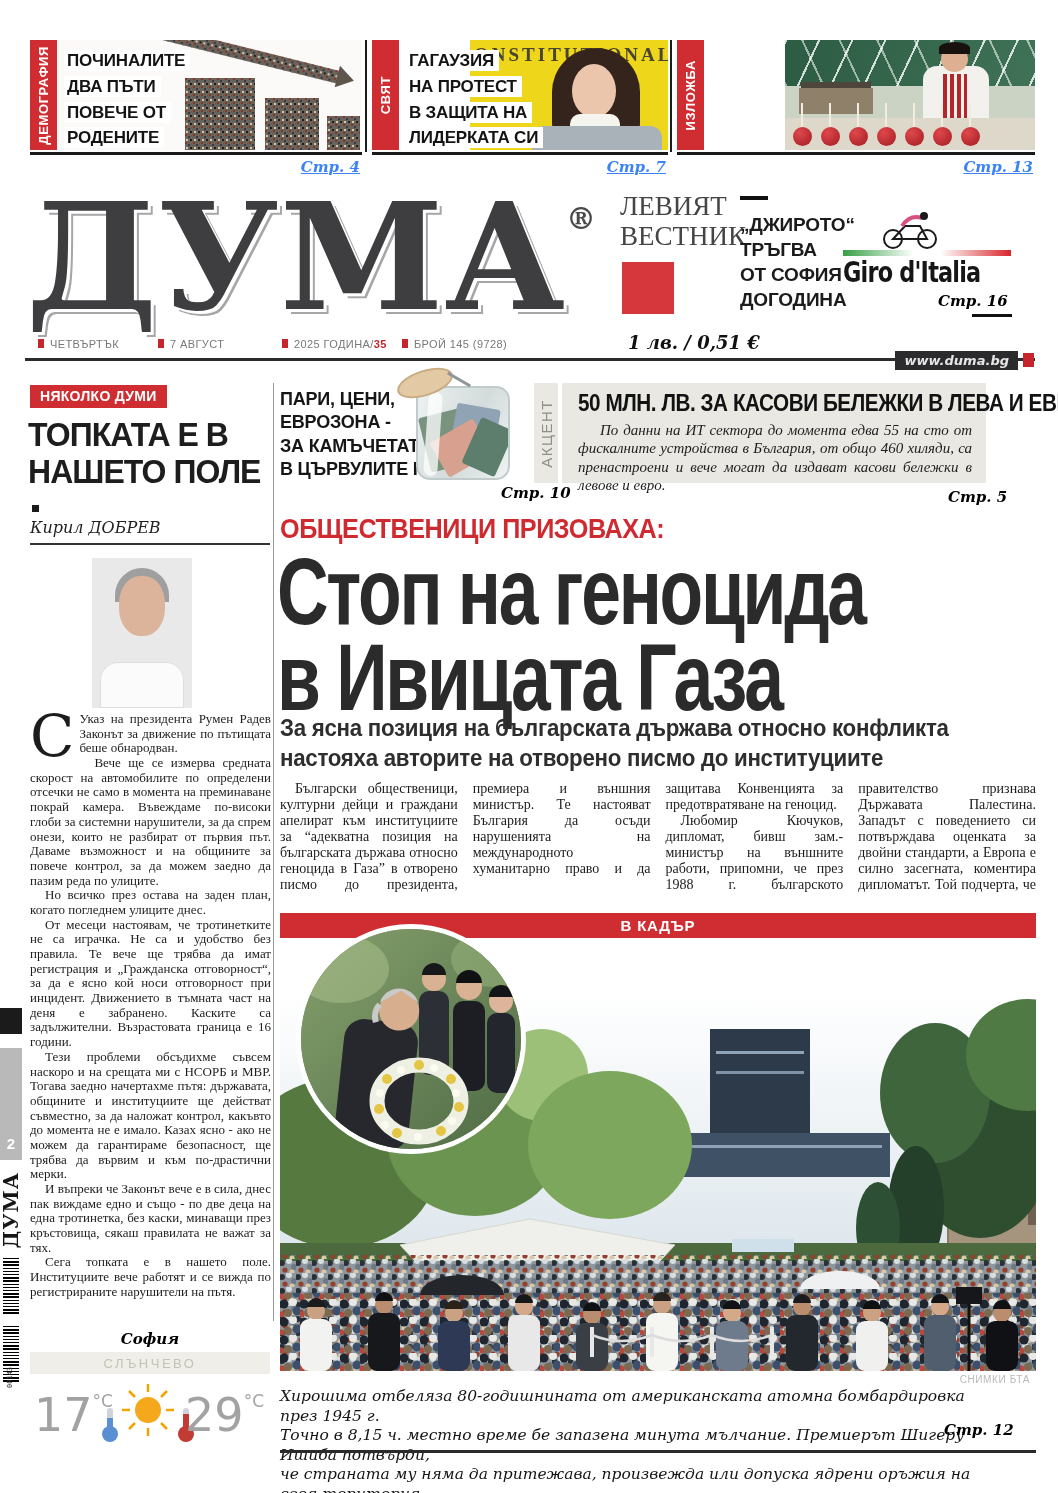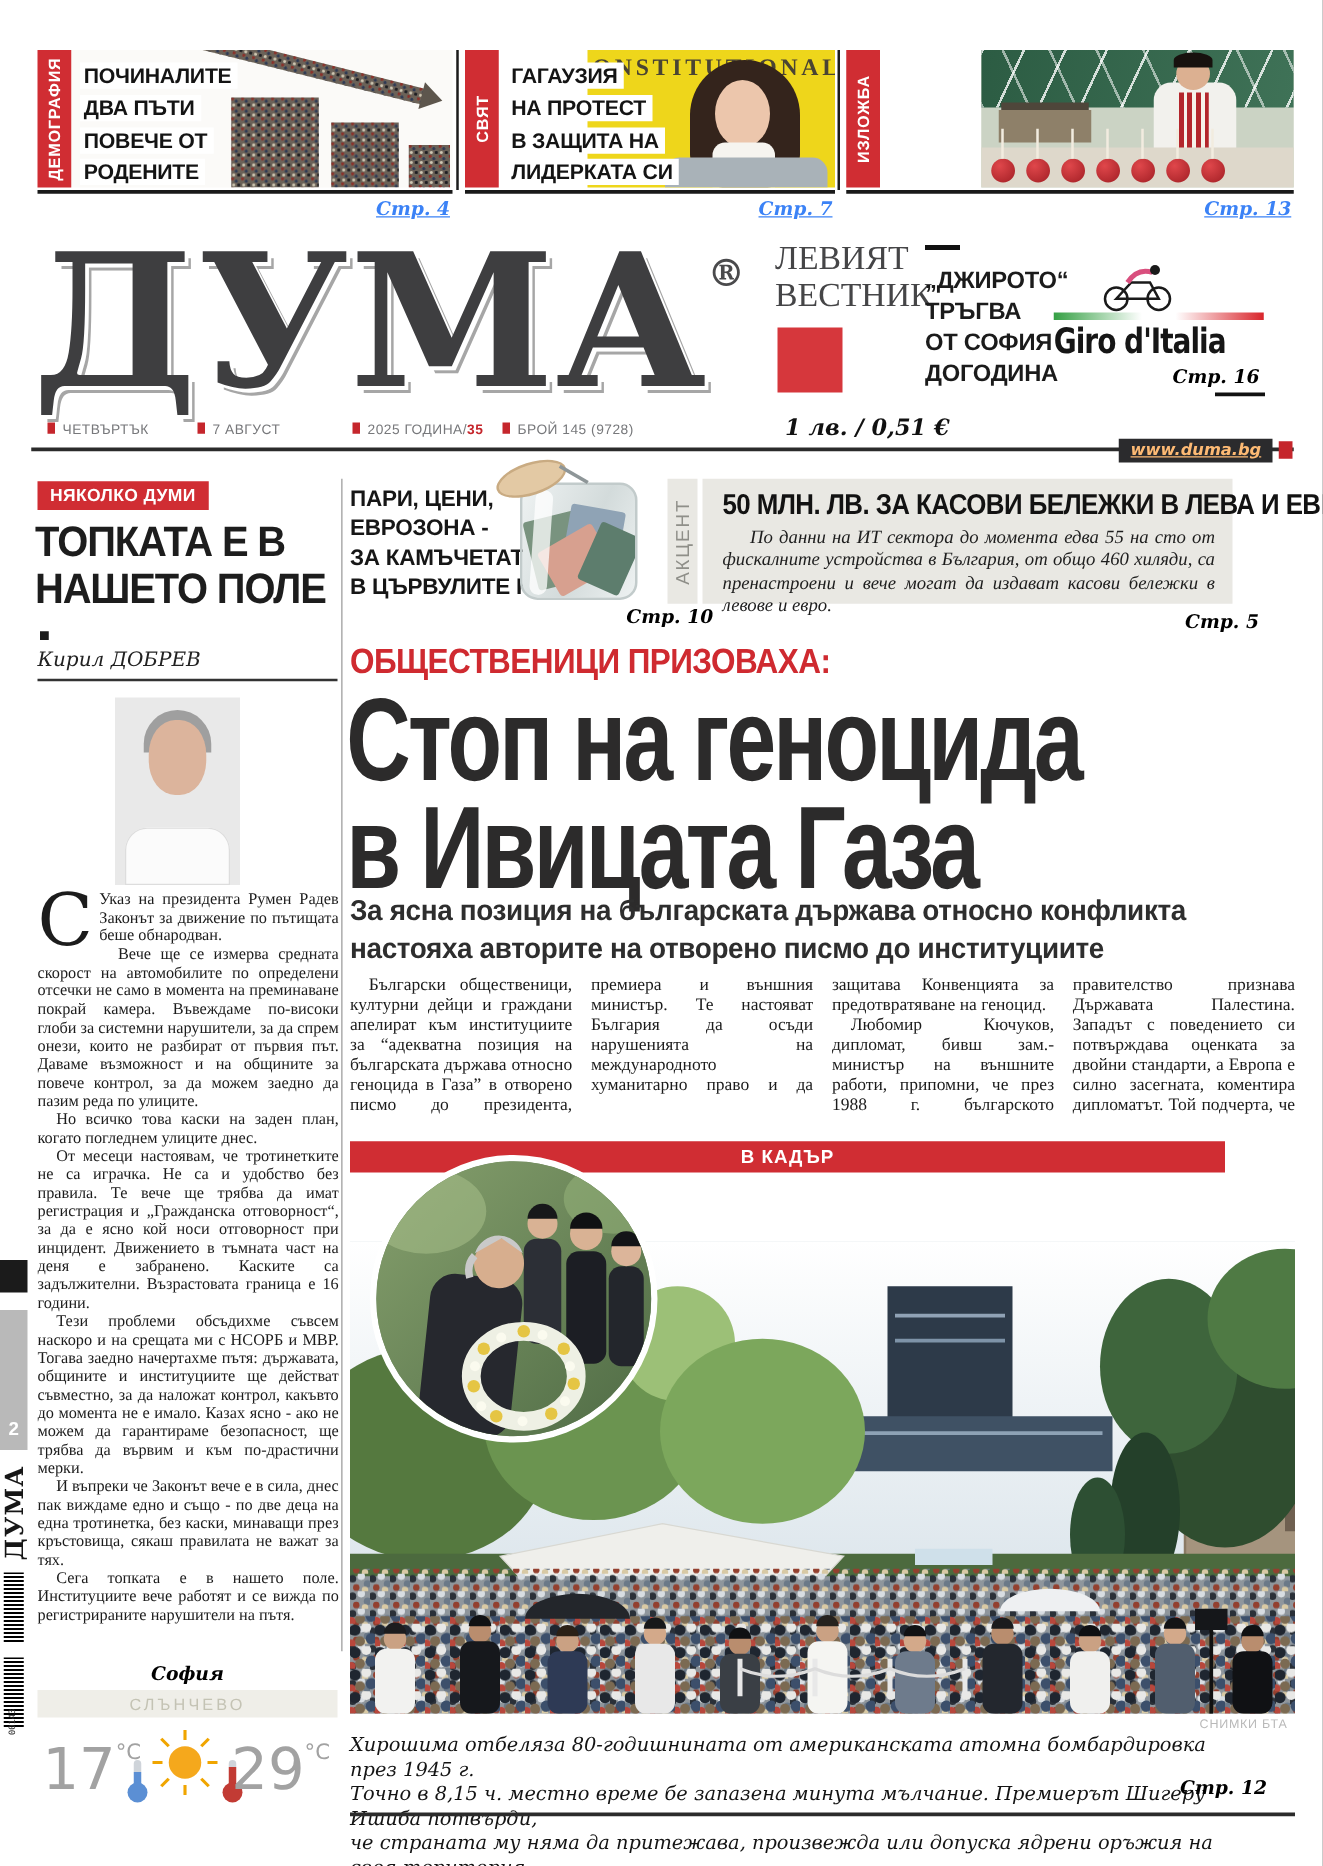--- a/index.html
+++ b/index.html
@@ -73,21 +73,21 @@
   .giro-brand { position:absolute; left:843px; top:256px; font:bold 28px "DejaVu Sans", sans-serif; color:#161616; letter-spacing:-1px; transform:scaleX(.8); transform-origin:left; }
   .promo-page { position:absolute; left:938px; top:292px; font:bold italic 15px "DejaVu Serif", serif; }
   .promo-page-dash { position:absolute; left:972px; top:314px; width:40px; height:3px; background:#111; }
 
   
   .dl-item { position:absolute; top:338px; font:11px "Liberation Sans", sans-serif; color:#77787b; letter-spacing:.4px; }
   .dl-item .bull { display:inline-block; width:6px; height:9px; background:#c5262c; margin-right:6px; }
   .dl-item .rednum { color:#c5262c; font-weight:bold; }
   .price { position:absolute; left:628px; top:332px; font:bold italic 18px "DejaVu Serif", serif; color:#111; }
   .dl-rule { position:absolute; left:25px; top:358px; width:1010px; height:2.5px; background:#2b2b2b; }
-  .site { position:absolute; right:40px; top:351px; background:#2b2b2d; color:#fdba74; font:bold italic 13px "DejaVu Sans", sans-serif; padding:2px 9px;text-decoration:underline; }
+  .site { position:absolute; right:40px; top:351px; background:#2b2b2d; color:#e5e5e5; font:bold italic 13px "DejaVu Sans", sans-serif; padding:2px 9px; }
   .site-sq { position:absolute; right:24px; top:353px; width:11px; height:14px; background:#c5262c; }
 
   
   .rail-black { position:absolute; left:0; top:1008px; width:22px; height:26px; background:#1b1b1b; }
   .rail-gray  { position:absolute; left:0; top:1048px; width:22px; height:112px; background:#b9b9b9; display:flex; align-items:flex-end; justify-content:center; padding-bottom:8px; color:#fff; font:bold 15px "Liberation Sans", sans-serif; }
   .rail-logo  { position:absolute; left:0; top:1168px; width:22px; height:84px; display:flex; align-items:center; justify-content:center; }
   .rail-logo span { writing-mode:vertical-rl; transform:rotate(180deg); font:bold 20px "DejaVu Serif", serif; color:#161616; letter-spacing:1px; }
   .barcode { position:absolute; left:3px; width:16px; height:56px; background:repeating-linear-gradient(180deg,#000 0 1.4px,#fff 1.4px 3.2px); }
   .bc1 { top:1258px; } .bc2 { top:1326px; }
   .issn { position:absolute; left:-14px; top:1282px; font:6px "DejaVu Sans", sans-serif; color:#555; transform:rotate(-90deg); letter-spacing:.5px; }
@@ -145,21 +145,21 @@
 
   
   .kicker { position:absolute; left:280px; top:513px; font:bold 28px "Liberation Sans", sans-serif; color:#cf2a30; letter-spacing:-.5px; transform:scaleX(.9); transform-origin:left; }
   .headline { position:absolute; left:277px; top:549px; color:#2c2b2b; font:bold 94px/0.92 "Liberation Sans", sans-serif; letter-spacing:-3px; }
   .headline div { transform:scaleX(.76); transform-origin:left; }
   .subhead { position:absolute; left:280px; top:714px; font:bold 23px/1.3 "Liberation Sans", sans-serif; color:#2e2e2e; letter-spacing:-.3px; transform:scaleX(.97); transform-origin:left; }
   .body-cols { position:absolute; left:280px; top:781px; width:756px; height:127px; column-count:4; column-gap:15px; font:14px/1.14 "Liberation Serif", serif; color:#1b1b1b; text-align:justify; overflow:hidden; }
   .body-cols p { text-indent:15px; }
 
   
-  .vkadr { position:absolute; left:280px; top:913px; width:700px; height:25px; background:#d02d33; color:#fff; display:flex; align-items:center; justify-content:center; font:bold 15px "Liberation Sans", sans-serif; letter-spacing:.8px; z-index:1; }
+  .vkadr { position:absolute; left:280px; top:913px; width:756px; height:25px; background:#d02d33; color:#fff; display:flex; align-items:center; justify-content:center; font:bold 15px "Liberation Sans", sans-serif; letter-spacing:.8px; z-index:1; }
   .bigphoto { position:absolute; left:280px; top:993px; width:756px; height:378px; z-index:2; background:#dfe6ea; }
   .inset { position:absolute; left:296px; top:924px; width:230px; height:230px; border-radius:50%; border:5px solid #fff; overflow:hidden; z-index:4; background:#6d8a5c; }
   .credit { position:absolute; right:28px; top:1374px; font:10px "Liberation Sans", sans-serif; color:#b9b9b9; letter-spacing:.6px; }
   .caption { position:absolute; left:280px; top:1387px; width:700px; font:italic 15.5px/1.26 "DejaVu Serif", serif; color:#141414; }
   .cap-page { position:absolute; left:944px; top:1421px; font:bold italic 15px "DejaVu Serif", serif; }
   .bottom-rule { position:absolute; left:280px; top:1450px; width:756px; height:2.5px; background:#2b2b2b; }
 </style>
 </head>
 <body>
 
@@ -278,21 +278,21 @@
   <div class="op-author">Кирил ДОБРЕВ</div>
   <div class="op-rule"></div>
   <div class="portrait">
     <div class="p-hair"></div>
     <div class="p-face"></div>
     <div class="p-shirt"></div>
   </div>
   <div class="op-text">
     <p class="first"><span class="dropcap">С</span><span>Указ на президента Румен Радев Законът за движение по пътищата беше обнародван.</span></p>
     <p>Вече ще се измерва средната скорост на автомобилите по определени отсечки не само в момента на преминаване покрай камера. Въвеждаме по-високи глоби за системни нарушители, за да спрем онези, които не разбират от първия път. Даваме възможност и на общините за повече контрол, за да можем заедно да пазим реда по улиците.</p>
-    <p>Но всичко това каски на заден план, когато погледнем улиците днес.</p>
+    <p>Но всичко през остава на заден план, когато погледнем улиците днес.</p>
     <p>От месеци настоявам, че тротинетките не са играчка. Не са и удобство без правила. Те вече ще трябва да имат регистрация и „Гражданска отговорност“, за да е ясно кой носи отговорност при инцидент. Движението в тъмната част на деня е забранено. Каските са задължителни. Възрастовата граница е 16 години.</p>
     <p>Тези проблеми обсъдихме съвсем наскоро и на срещата ми с НСОРБ и МВР. Тогава заедно начертахме пътя: държавата, общините и институциите ще действат съвместно, за да наложат контрол, какъвто до момента не е имало. Казах ясно - ако не можем да гарантираме безопасност, ще трябва да вървим и към по-драстични мерки.</p>
     <p>И въпреки че Законът вече е в сила, днес пак виждаме едно и също - по две деца на една тротинетка, без каски, минаващи през кръстовища, сякаш правилата не важат за тях.</p>
     <p>Сега топката е в нашето поле. Институциите вече работят и се вижда по регистрираните нарушители на пътя.</p>
   </div>
   <div class="op-city">София</div>
   <div class="op-weatherbox">СЛЪНЧЕВО</div>
   <div class="temps">
     <div class="t-low"><span class="temp-num">17</span><span class="temp-unit">°C</span></div>
     <div class="thermo blue th1">

